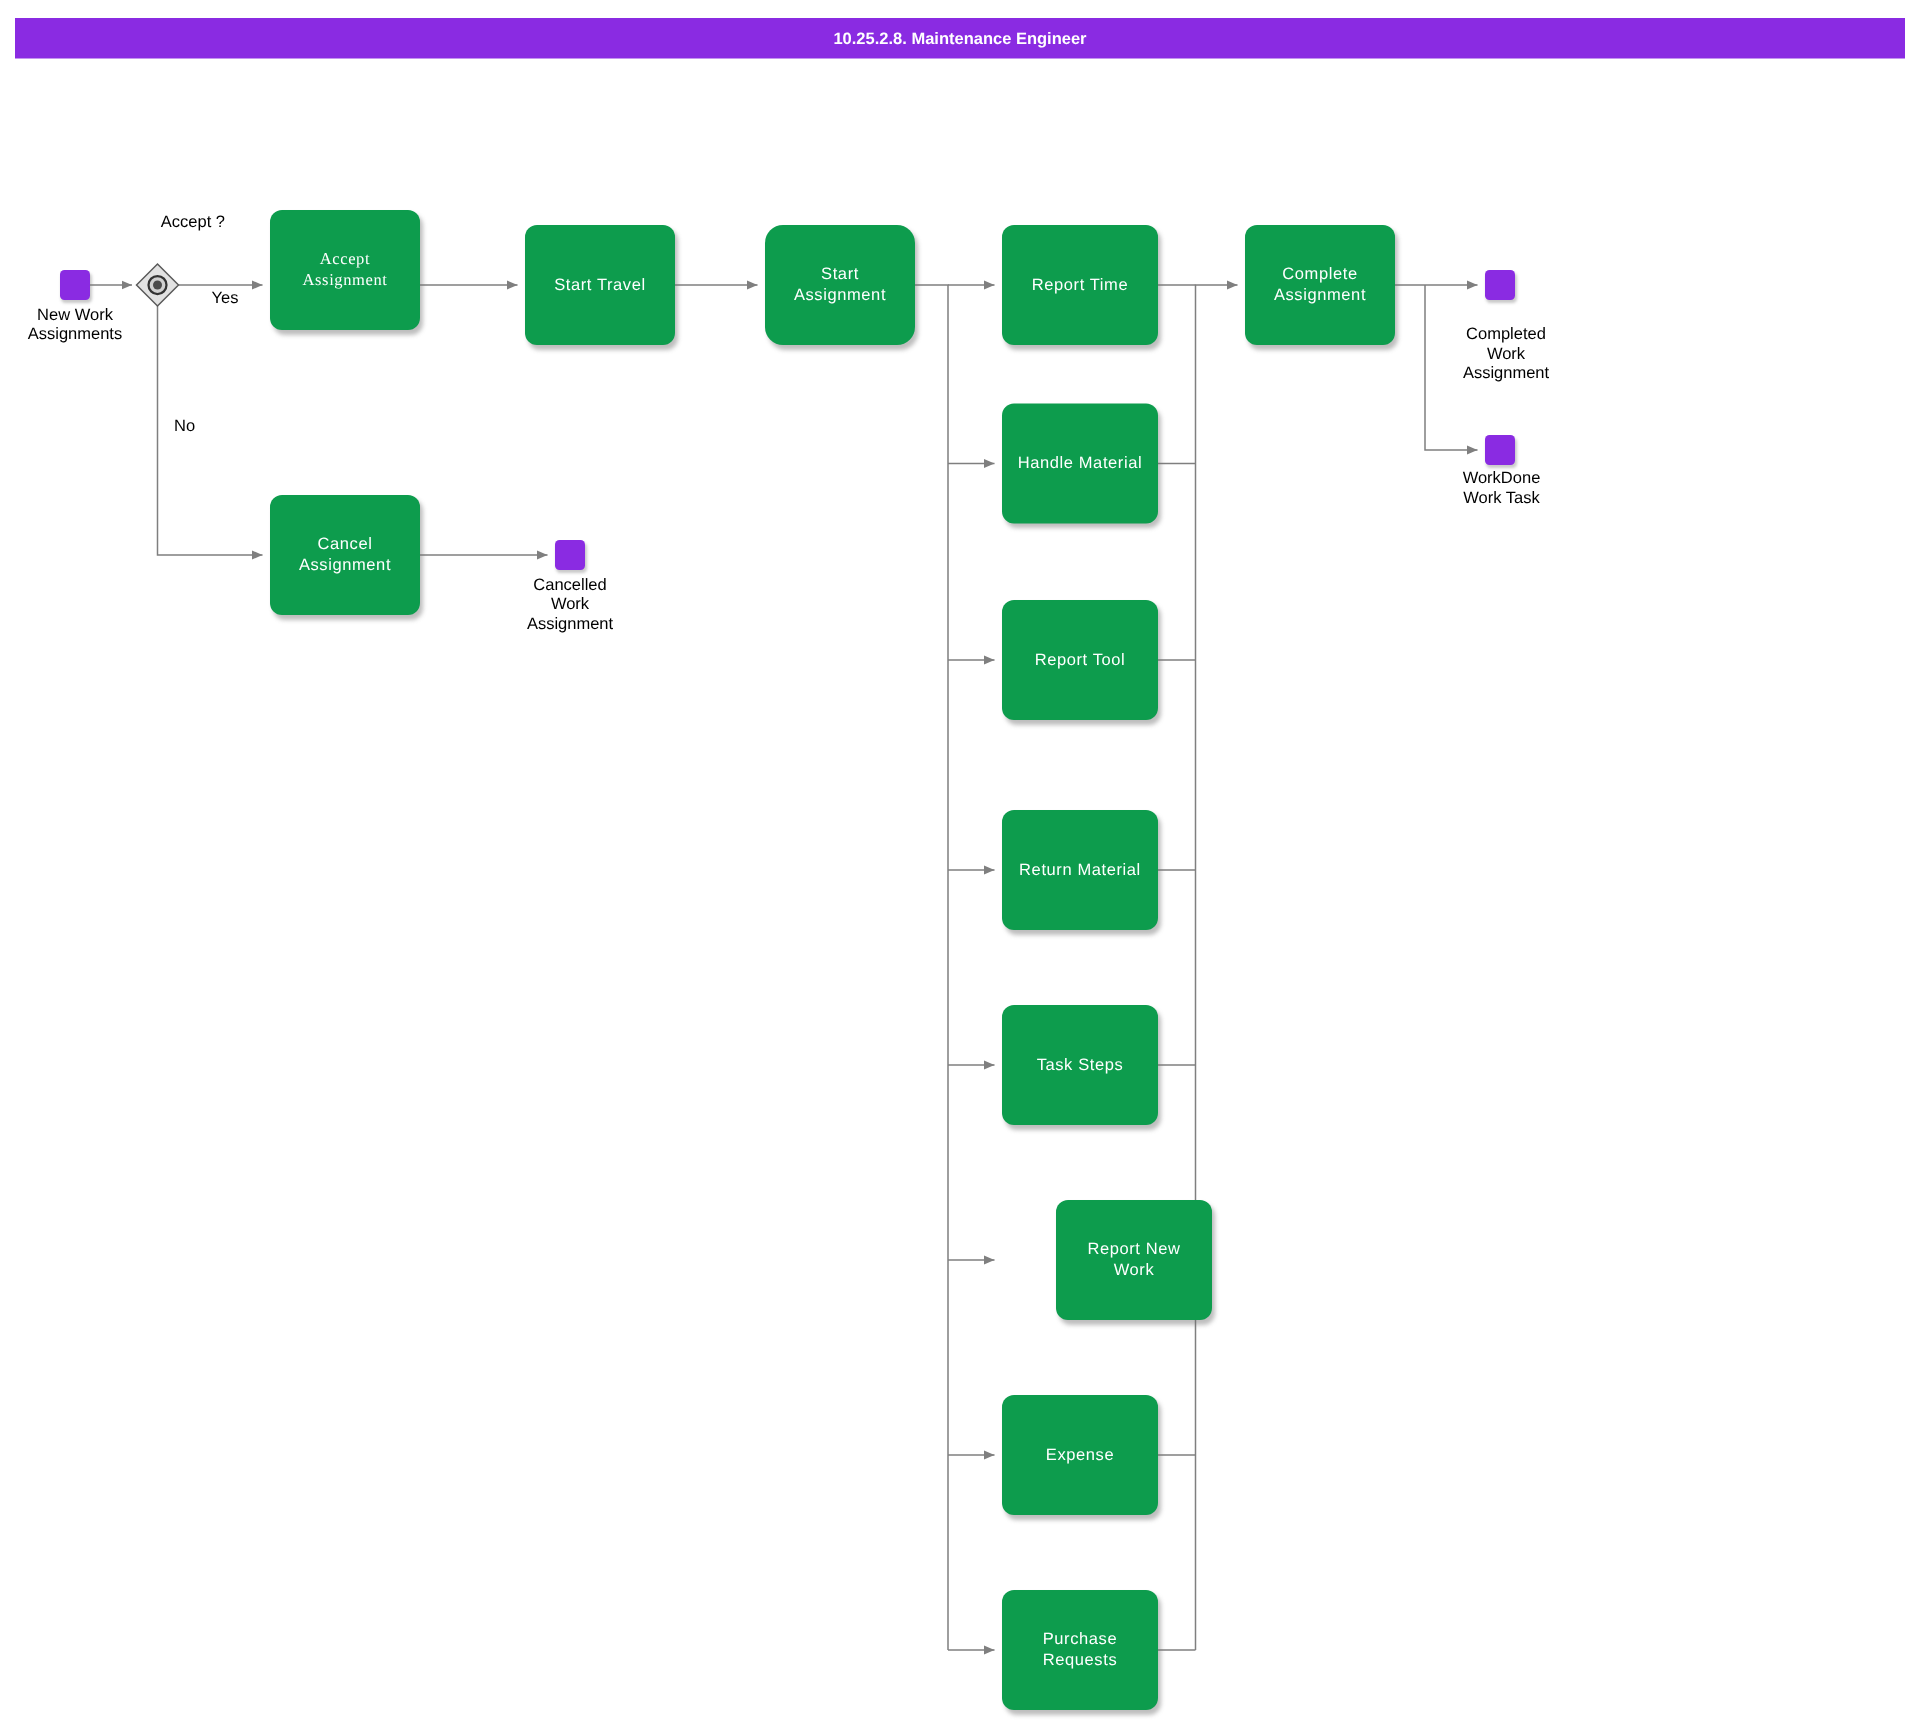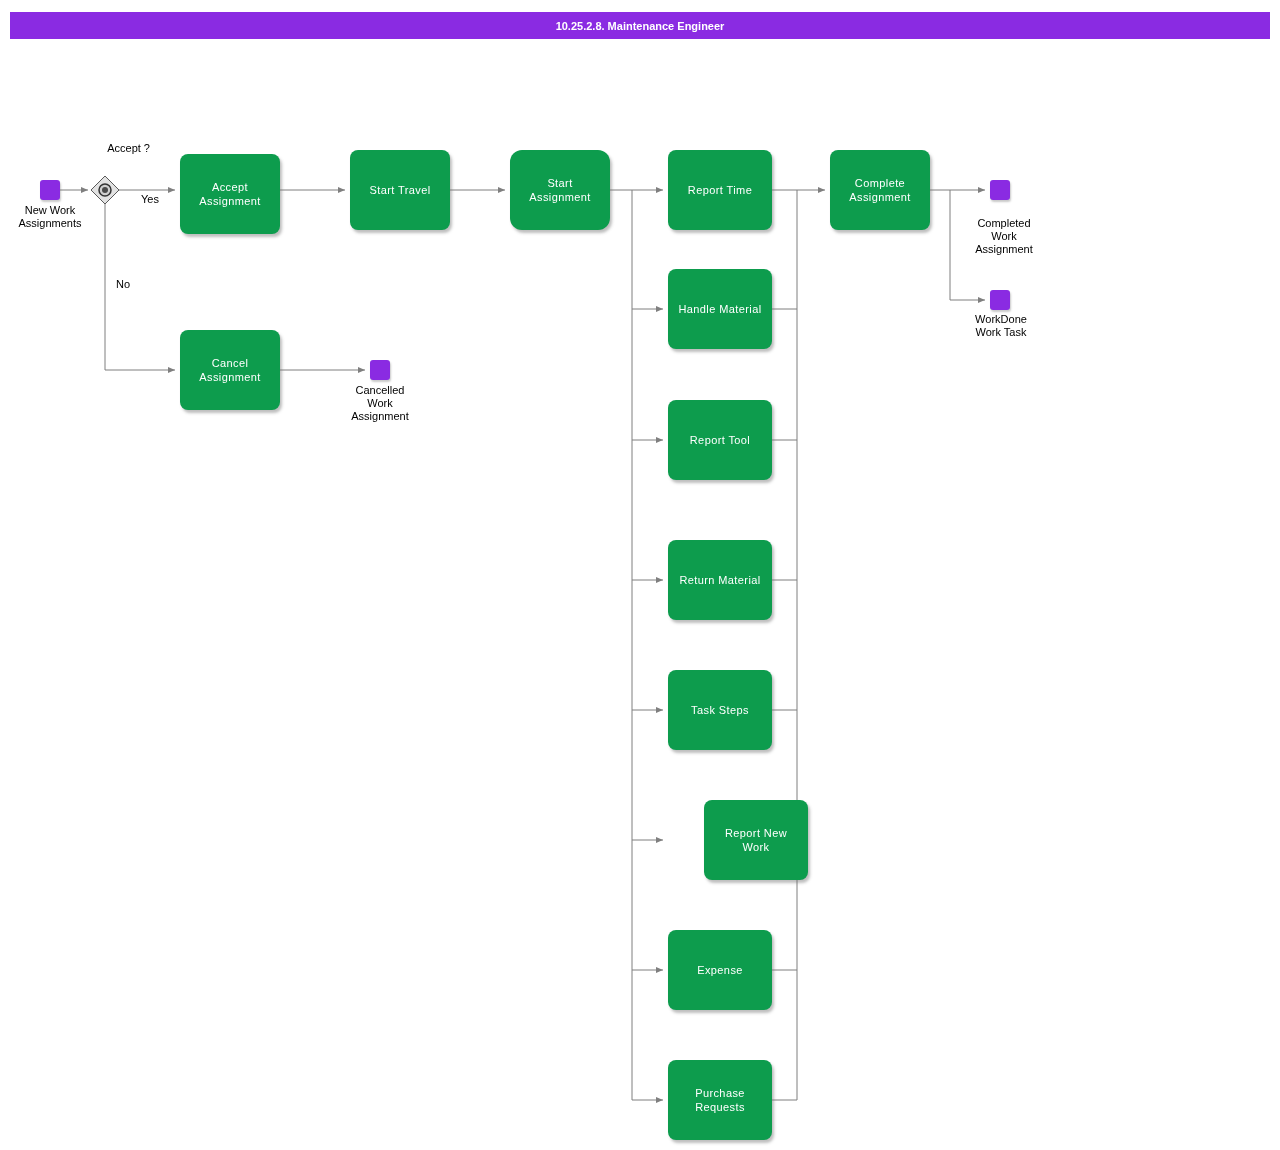--- a/index.html
+++ b/index.html
@@ -107,21 +107,21 @@
 
   <div class="event" style="left:990px;top:290px;"></div>
   <div class="event-label" style="left:951px;top:313px;">WorkDone
 Work Task</div>
 
   <div class="event" style="left:370px;top:360px;"></div>
   <div class="event-label" style="left:330px;top:384px;">Cancelled
 Work
 Assignment</div>
 
-  <div class="task" style="left:180px;top:154px;">Accept
+  <div class="task" style="left:180px;top:140px;font-family:Liberation Serif, serif;">Accept
 Assignment</div>
   <div class="task" style="left:350px;top:150px;">Start Travel</div>
   <div class="task" style="left:510px;top:150px;border-radius:12px;">Start
 Assignment</div>
   <div class="task" style="left:830px;top:150px;">Complete
 Assignment</div>
   <div class="task" style="left:180px;top:330px;">Cancel
 Assignment</div>
 
   <div class="task wide" style="left:668px;top:150px;">Report Time</div>

